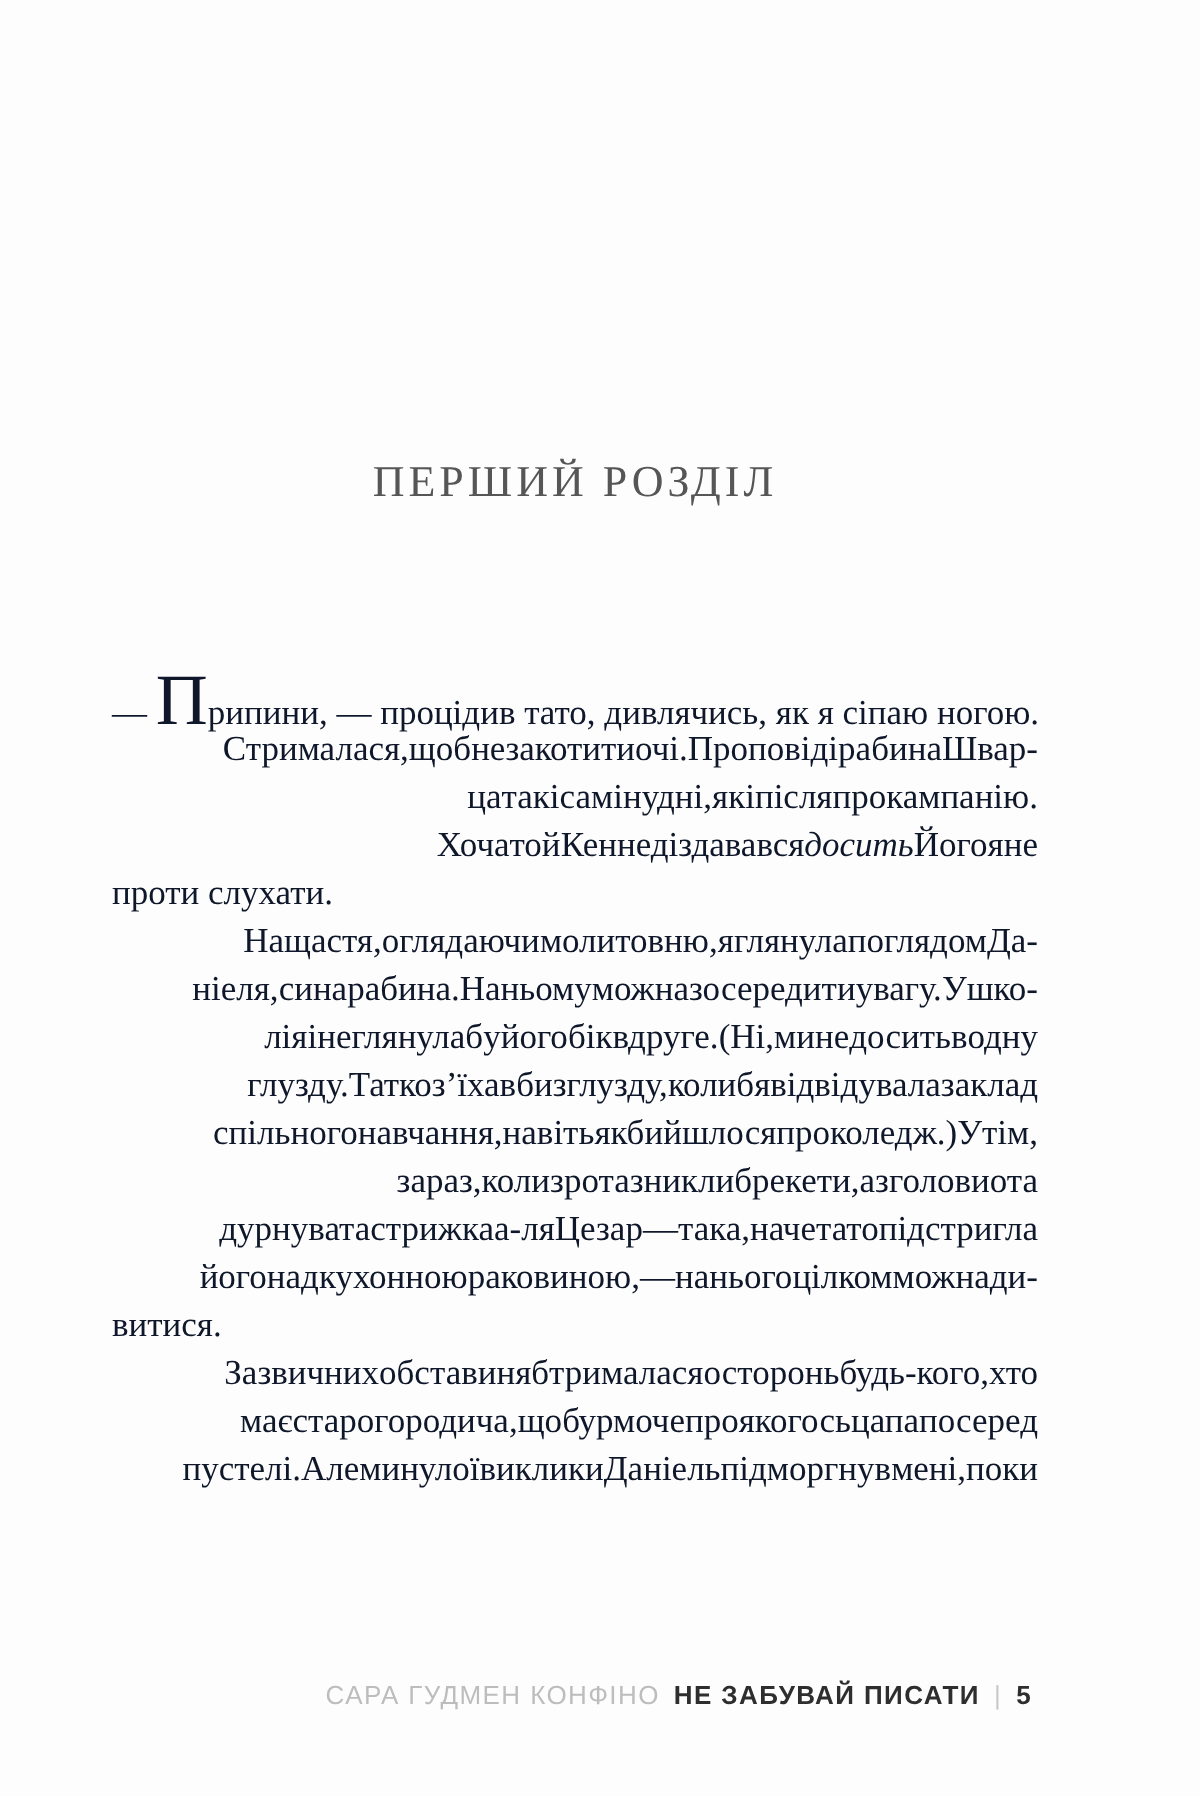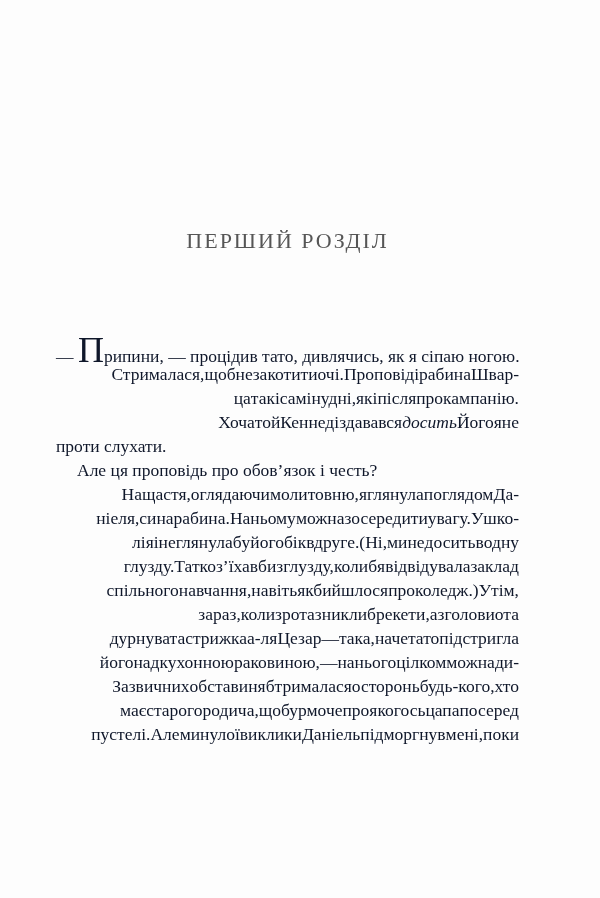--- a/index.html
+++ b/index.html
@@ -116,21 +116,20 @@
         <span class="word">Хоча</span>
         <span class="word">той</span>
         <span class="word">Кеннеді</span>
         <span class="word">здавався</span>
         <span class="word it">досить</span>
         <span class="word">Його</span>
         <span class="word">я</span>
         <span class="word">не</span>
       </div>
       <div class="line last"><span>проти слухати.</span></div>
-      <div class="line last indent"><span>Але ця проповідь про обов’язок і честь?</span></div>
       <div class="line just indent">
         <span class="word">На</span>
         <span class="word">щастя,</span>
         <span class="word">оглядаючи</span>
         <span class="word">молитовню,</span>
         <span class="word">я</span>
         <span class="word">глянула</span>
         <span class="word">поглядом</span>
         <span class="word">Да-</span>
       </div>
@@ -215,20 +214,21 @@
         <span class="word">над</span>
         <span class="word">кухонною</span>
         <span class="word">раковиною,</span>
         <span class="word">—</span>
         <span class="word">на</span>
         <span class="word">нього</span>
         <span class="word">цілком</span>
         <span class="word">можна</span>
         <span class="word">ди-</span>
       </div>
+      <div class="line last"><span>витися.</span></div>
       <div class="line just indent">
         <span class="word">За</span>
         <span class="word">звичних</span>
         <span class="word">обставин</span>
         <span class="word">я</span>
         <span class="word">б</span>
         <span class="word">трималася</span>
         <span class="word">осторонь</span>
         <span class="word">будь-кого,</span>
         <span class="word">хто</span>
@@ -249,14 +249,17 @@
         <span class="word">Але</span>
         <span class="word">минулої</span>
         <span class="word">виклики</span>
         <span class="word">Даніель</span>
         <span class="word">підморгнув</span>
         <span class="word">мені,</span>
         <span class="word">поки</span>
       </div>
     </div>
 
+  <div class="page-footer">
+    <span class="footer-author">САРА ГУДМЕН КОНФІНО</span><span class="footer-title">НЕ ЗАБУВАЙ ПИСАТИ</span><span class="footer-sep">|</span><span class="footer-page">5</span>
+  </div>
 
 </div>
 
 </body></html>

